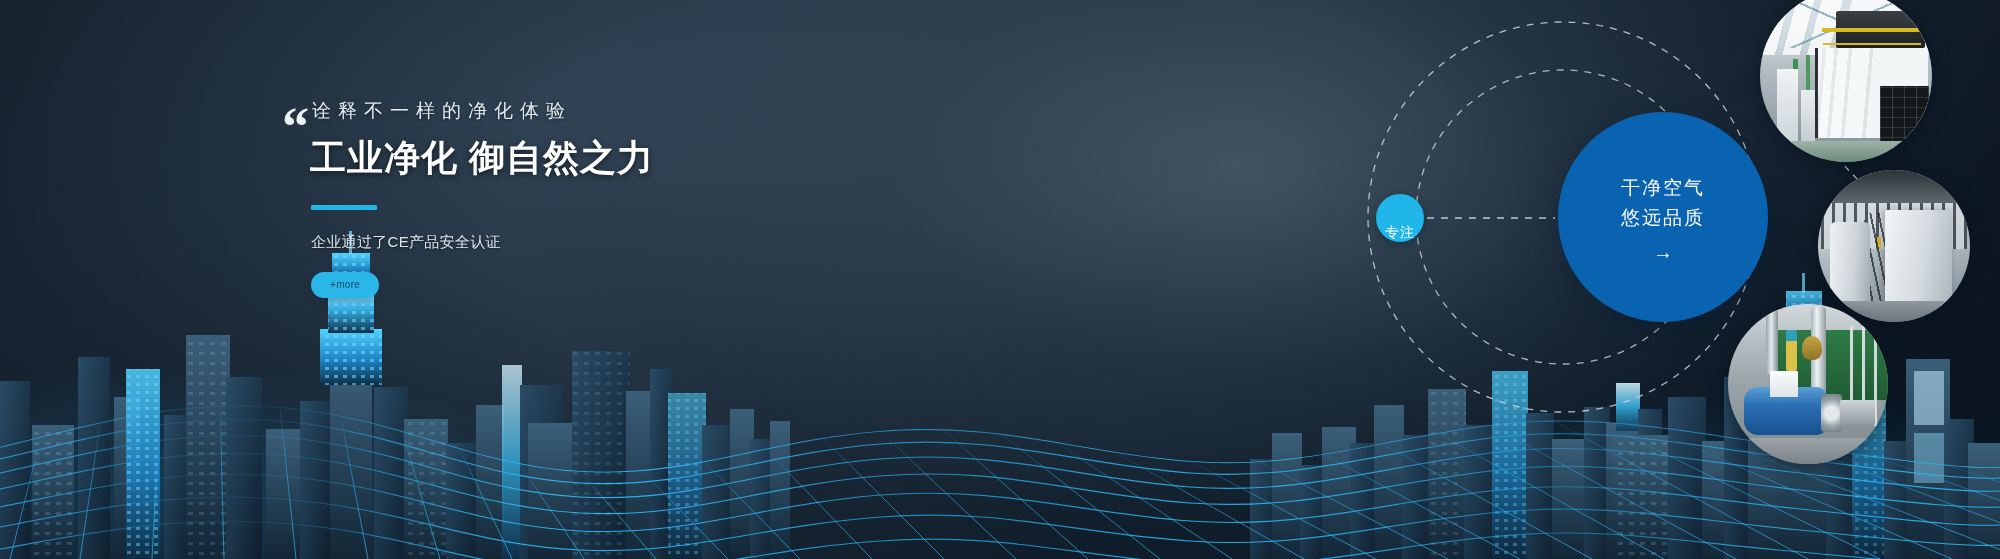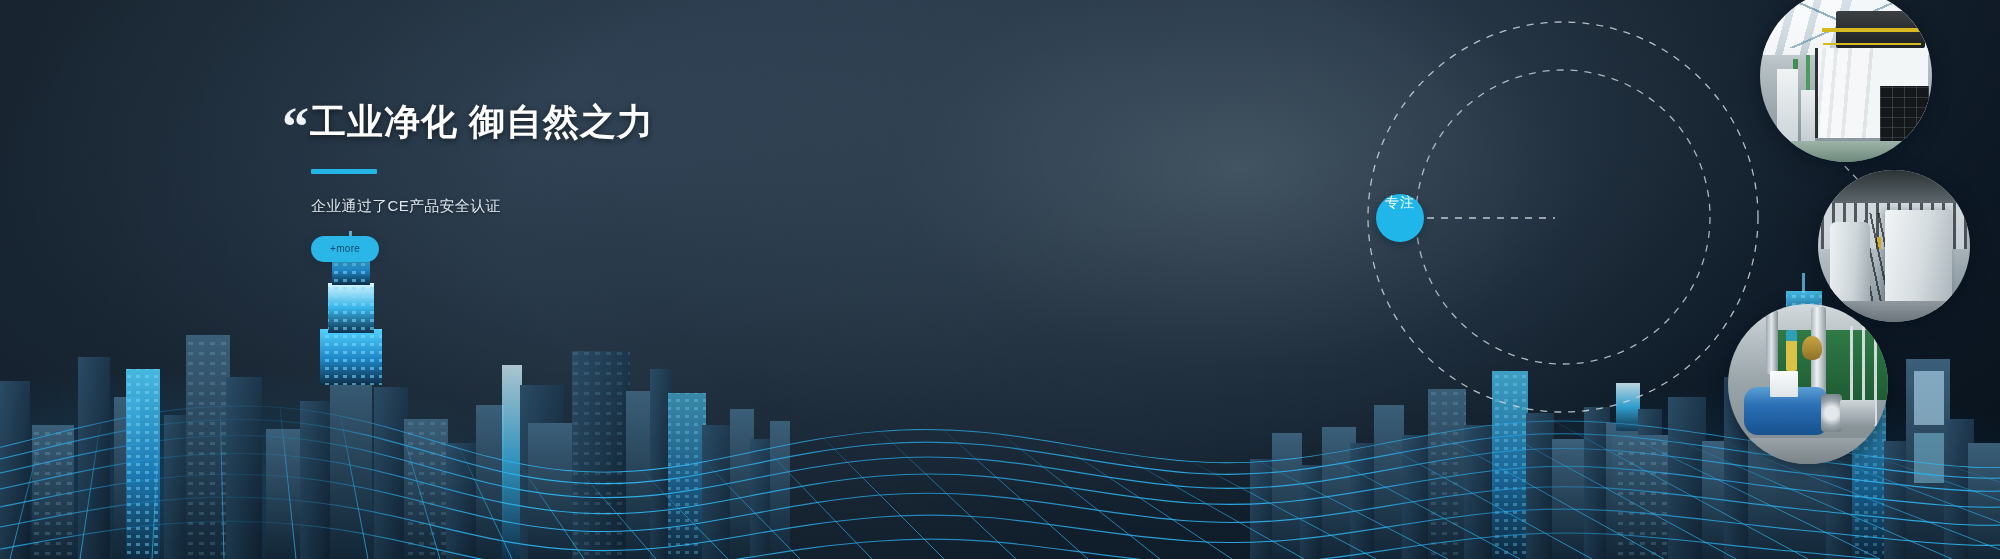--- a/index.html
+++ b/index.html
@@ -105,21 +105,21 @@
   .cluster svg { position: absolute; left: 0; top: 0; overflow: visible; }
 
   .focus-chip {
     position: absolute;
     left: 616px; top: 194px;
     width: 48px; height: 48px;
     border-radius: 50%;
     background: #20b6e9;
     color: #fff;
     font-size: 14px;
-    display: flex; align-items: flex-start; justify-content: center;
+    display: flex; align-items: flex-end; justify-content: center;
     letter-spacing: 1px;
     z-index: 9;
     box-shadow: 0 3px 10px rgba(5,35,55,.45);
   }
 
   .core-circle {
     position: absolute;
     left: 798px; top: 112px;
     width: 210px; height: 210px;
     border-radius: 50%;
@@ -425,40 +425,46 @@
           <path d="M1730,116 L2024,230"></path>
           <path d="M1800,118 L2096,230"></path>
         <path d="M1870,126 L2168,230"></path>
           <path d="M1940,134 L2240,230"></path>
       </g>
     </g>
   </svg>
 
   <div class="text-block">
     <div class="quote-mark">“</div>
+    <div class="subtitle">诠释不一样的净化体验</div>
     <h1 class="headline">工业净化 御自然之力</h1>
     <div class="rule"></div>
     <div class="body-line">企业通过了CE产品安全认证</div>
     <button class="more-btn">+more</button>
   </div>
 
   <div class="cluster">
 
     <svg width="800" height="559">
       <circle cx="903" cy="217" r="195" fill="none" stroke="#cfd8de" stroke-width="1.3" stroke-dasharray="7 7" opacity=".85" transform="translate(-100,0)"></circle>
       <circle cx="903" cy="217" r="147" fill="none" stroke="#cfd8de" stroke-width="1.3" stroke-dasharray="7 7" opacity=".8" transform="translate(-100,0)"></circle>
       <line x1="667" y1="218" x2="795" y2="218" stroke="#cfd8de" stroke-width="1.3" stroke-dasharray="7 7" opacity=".9"></line>
       <line x1="1060" y1="140" x2="1098" y2="180" stroke="#cfd8de" stroke-width="1.3" stroke-dasharray="6 6" opacity=".9"></line>
       <line x1="1062" y1="312" x2="1100" y2="330" stroke="#cfd8de" stroke-width="1.3" stroke-dasharray="6 6" opacity=".9"></line>
     </svg>
 
     <div class="focus-chip">
       <span>专注</span>
     </div>
 
+    <div class="core-circle">
+      <div class="cl">干净空气</div>
+      <div class="cl">悠远品质</div>
+      <div class="core-arrow">→</div>
+    </div>
 
     <div class="photo photo-top">
       <div class="ph-in p1">
         <div class="roof"></div>
           <div class="truss"></div>
         <div class="green"></div>
           <div class="green2"></div>
         <div class="col1"></div>
           <div class="col2"></div>
         <div class="dark-machine"></div>

